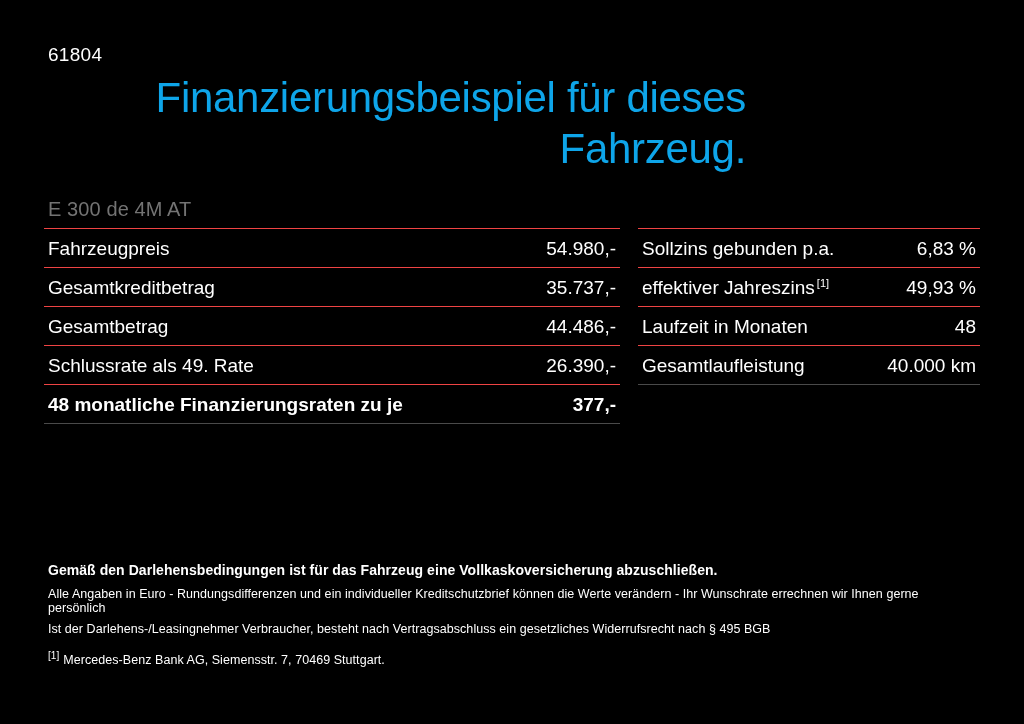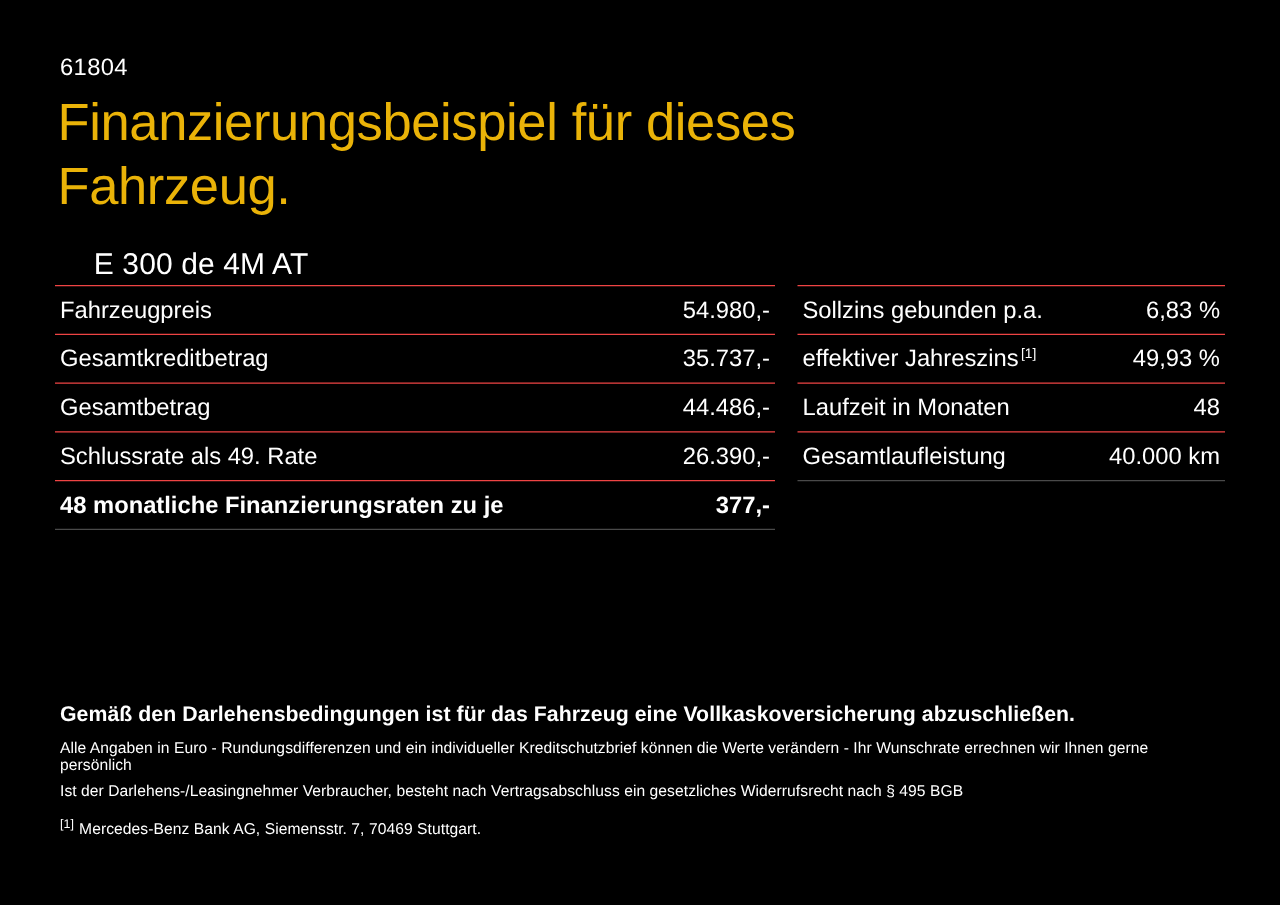--- a/index.html
+++ b/index.html
@@ -32,30 +32,30 @@
   }
   .headline {
     position: absolute;
     left: 46px;
     top: 72px;
     width: 700px;
     font-size: 42px;
     line-height: 1.22;
     font-weight: 400;
     letter-spacing: -0.3px;
-    color: #eab308;
+    color: #0ea5e9;
+    text-align: right;
   }
   .model {
     position: absolute;
     left: 48px;
     top: 198px;
-    font-size: 24px;
+    font-size: 20px;
     letter-spacing: 0.1px;
-    color: #ffffff;
-    margin-left: 27px;
+    color: #737373;
   }
 
   .col-left {
     position: absolute;
     left: 44px;
     top: 228px;
     width: 576px;
   }
   .col-right {
     position: absolute;
@@ -92,21 +92,21 @@
     margin-left: 2px;
   }
 
   .footer {
     position: absolute;
     left: 48px;
     top: 562px;
     width: 930px;
   }
   .footer .fn-bold {
-    font-size: 17px;
+    font-size: 14px;
     font-weight: 700;
     margin-bottom: 9px;
     letter-spacing: 0.05px;
   }
   .footer .fn {
     font-size: 12.5px;
     margin-bottom: 7px;
     letter-spacing: 0.05px;
     color: #ffffff;
   }

